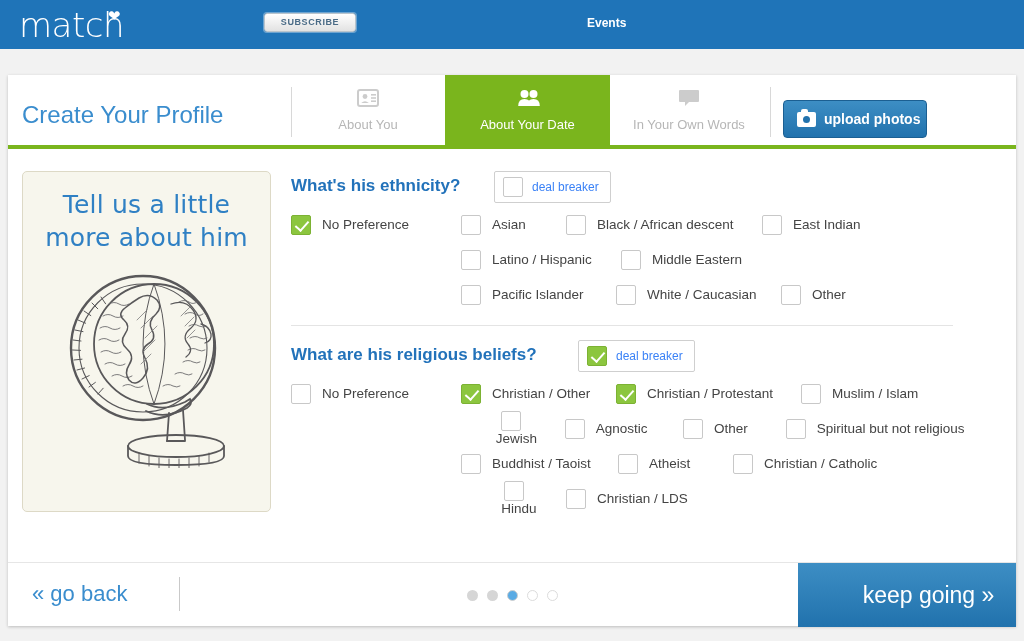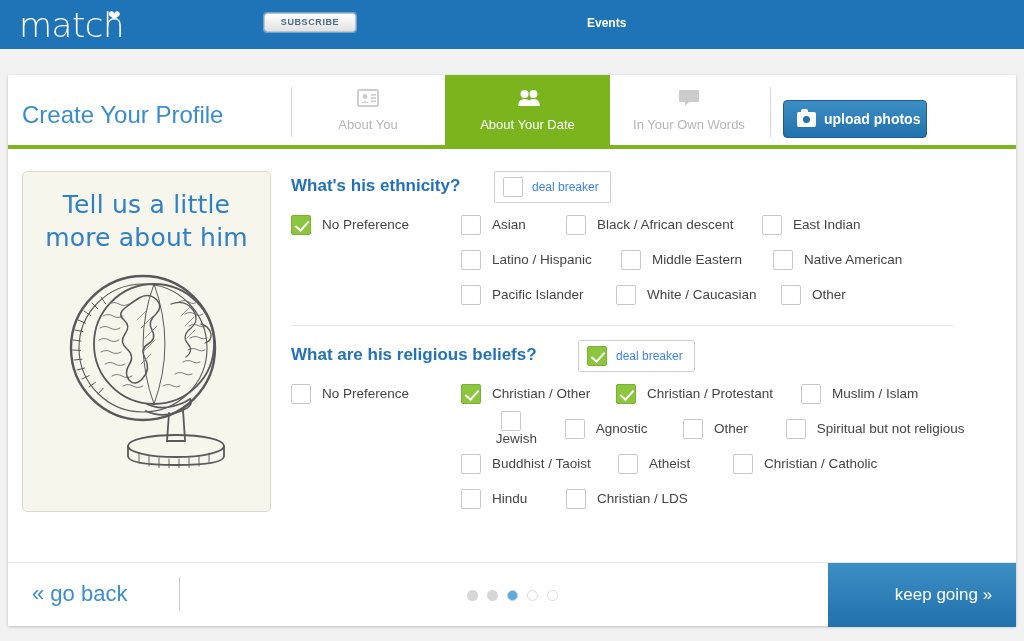--- a/index.html
+++ b/index.html
@@ -167,23 +167,23 @@
   .foot-div {
     position: absolute; left: 171px; top: 14px;
     width: 1px; height: 34px; background: #c9c9c9;
   }
   .dots { position: absolute; left: 459px; top: 27px; display: flex; gap: 9px; }
   .dot { width: 11px; height: 11px; border-radius: 50%; }
   .dot.done { background: #d6d6d6; }
   .dot.cur  { background: #5aabe4; border: 1px solid #cfcfcf; }
   .dot.todo { background: #ffffff; border: 1.5px solid #dcdcdc; }
   .keepgoing {
-    position: absolute; right: 0; top: 0; width: 188px; height: 64px;
+    position: absolute; right: 0; top: 0; width: 218px; height: 64px;
     background: linear-gradient(to bottom, #3d8ec4 0%, #2172ad 100%);
-    color: #ffffff; font-size: 17px; cursor: pointer;
+    color: #ffffff; font-size: 23px; cursor: pointer;
     display: flex; align-items: center; justify-content: center; padding-left: 43px;
   }
 </style>
 </head>
 <body>
 
 <div class="brandbar">
   <div class="logo">
     <span>match</span>
   </div>
@@ -340,24 +340,20 @@
     <div class="opt-row">
       <span style="width:170px;"></span>
       <span class="opt" style="width:160px;">
         <span class="cb"></span>
         <span class="olabel">Latino / Hispanic</span>
       </span>
       <span class="opt" style="width:152px;">
         <span class="cb"></span>
         <span class="olabel">Middle Eastern</span>
       </span>
-      <span class="opt" style="width:150px;">
-        <span class="cb"></span>
-        <span class="olabel">Native American</span>
-      </span>
     </div>
 
     <div class="opt-row">
       <span style="width:170px;"></span>
       <span class="opt" style="width:155px;">
         <span class="cb"></span>
         <span class="olabel">Pacific Islander</span>
       </span>
       <span class="opt" style="width:165px;">
         <span class="cb"></span>
@@ -429,21 +425,21 @@
         <span class="olabel">Atheist</span>
       </span>
       <span class="opt" style="width:175px;">
         <span class="cb"></span>
         <span class="olabel">Christian / Catholic</span>
       </span>
     </div>
 
     <div class="opt-row">
       <span style="width:170px;"></span>
-      <span class="opt" style="width:105px;">
+      <span class="opt" style="width:105px;flex-direction:column;">
         <span class="cb"></span>
         <span class="olabel">Hindu</span>
       </span>
       <span class="opt" style="width:160px;">
         <span class="cb"></span>
         <span class="olabel">Christian / LDS</span>
       </span>
     </div>
 
   </div>

